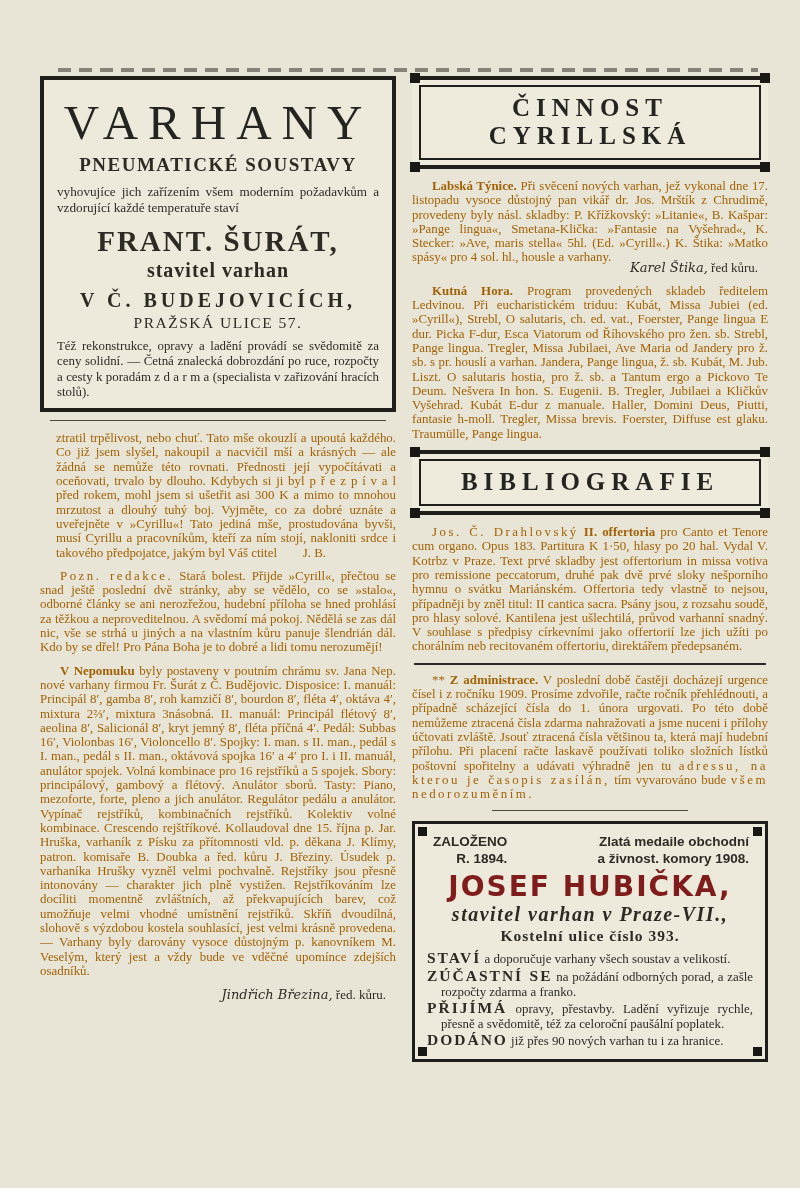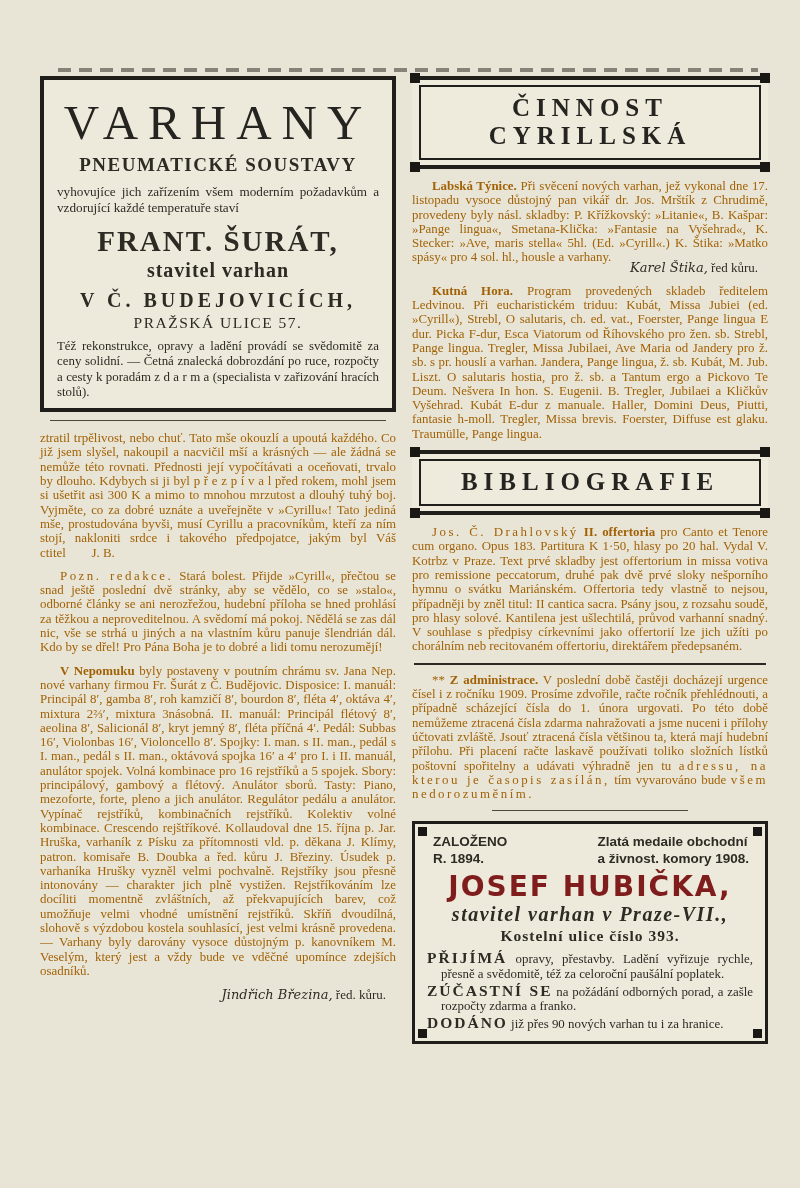--- a/index.html
+++ b/index.html
@@ -17,21 +17,21 @@
     opacity:.55;
   }
   .cols{position:absolute;top:76px;left:40px;display:flex;gap:16px;}
   .col{width:356px;}
 
   
   .body-p{
     font-size:12.9px;line-height:14.3px;text-align:justify;
     margin:0 0 9px 0;text-indent:20px;color:#a16207;
   }
-  .noindent{text-indent:0;}
+  .noindent{text-indent:0;margin-left:16px;}
   .lead{font-weight:bold;}
   .spaced{letter-spacing:2.5px;}
   .sig{ text-align:right;font-size:13px;padding-right:10px;margin:0 0 8px 0;}
   .sig .it{font-style:italic;font-family:"DejaVu Serif", serif;}
   .overlay-sig{margin-top:-14px;}
 
   
   .varhany-box{
     border:4px solid #1f1e1a;background:#edead c;
     background:#edeadc;
@@ -69,21 +69,21 @@
   .hubicka-box{
     position:relative;border:3px solid #1f1e1a;background:#edeadc;
     padding:8px 12px 8px 12px;
   }
   .hc{position:absolute;width:9px;height:9px;background:#191814;}
   .hc-tl{top:3px;left:3px;} .hc-tr{top:3px;right:3px;}
   .hc-bl{bottom:3px;left:3px;} .hc-br{bottom:3px;right:3px;}
   .h-top{display:flex;justify-content:space-between;
     font-family:"Liberation Sans", sans-serif;font-weight:bold;
     font-size:13.5px;line-height:16.5px;padding:2px 4px 4px 6px;}
-  .h-top .cell{text-align:left;}
+  .h-top .cell{text-align:right;}
   .h-name{text-align:center;font-family:"DejaVu Sans", sans-serif;font-weight:bold;
     font-size:28px;letter-spacing:2px;line-height:32px;color:#7f1d1d;}
   .h-role{text-align:center;font-size:20px;font-weight:bold;letter-spacing:1.5px;line-height:23px;font-style:italic;}
   .h-addr{text-align:center;font-size:15.5px;font-weight:bold;letter-spacing:1px;margin:1px 0 6px 0;}
   .h-item{font-size:12.9px;line-height:14.6px;text-align:justify;
     padding-left:14px;text-indent:-14px;margin:0 0 2px 0;}
   .h-item .h-lead{font-weight:bold;font-size:15.5px;letter-spacing:2px;}
 </style>
 </head>
 <body>
@@ -162,20 +162,21 @@
           <div class="cell">
             <div>Zlatá medaile obchodní</div>
             <div>a živnost. komory 1908.</div>
           </div>
         </div>
 
         <div class="h-name">JOSEF HUBIČKA,</div>
         <div class="h-role">stavitel varhan v Praze-VII.,</div>
         <div class="h-addr">Kostelní ulice číslo 393.</div>
 
+        <p class="h-item"><span class="h-lead">STAVÍ</span><span> a doporučuje varhany všech soustav a velikostí.</span></p>
+        <p class="h-item"><span class="h-lead">ZÚČASTNÍ SE</span><span> na požádání odborných porad, a zašle rozpočty zdarma a franko.</span></p>
         <p class="h-item"><span class="h-lead">PŘIJÍMÁ</span><span> opravy, přestavby. Ladění vyřizuje rychle, přesně a svědomitě, též za celoroční paušální poplatek.</span></p>
-        <p class="h-item"><span class="h-lead">ZÚČASTNÍ SE</span><span> na požádání odborných porad, a zašle rozpočty zdarma a franko.</span></p>
         <p class="h-item"><span class="h-lead">DODÁNO</span><span> již přes 90 nových varhan tu i za hranice.</span></p>
       </div>
 
     </div>
   </div>
 </div>
 
 </body></html>

